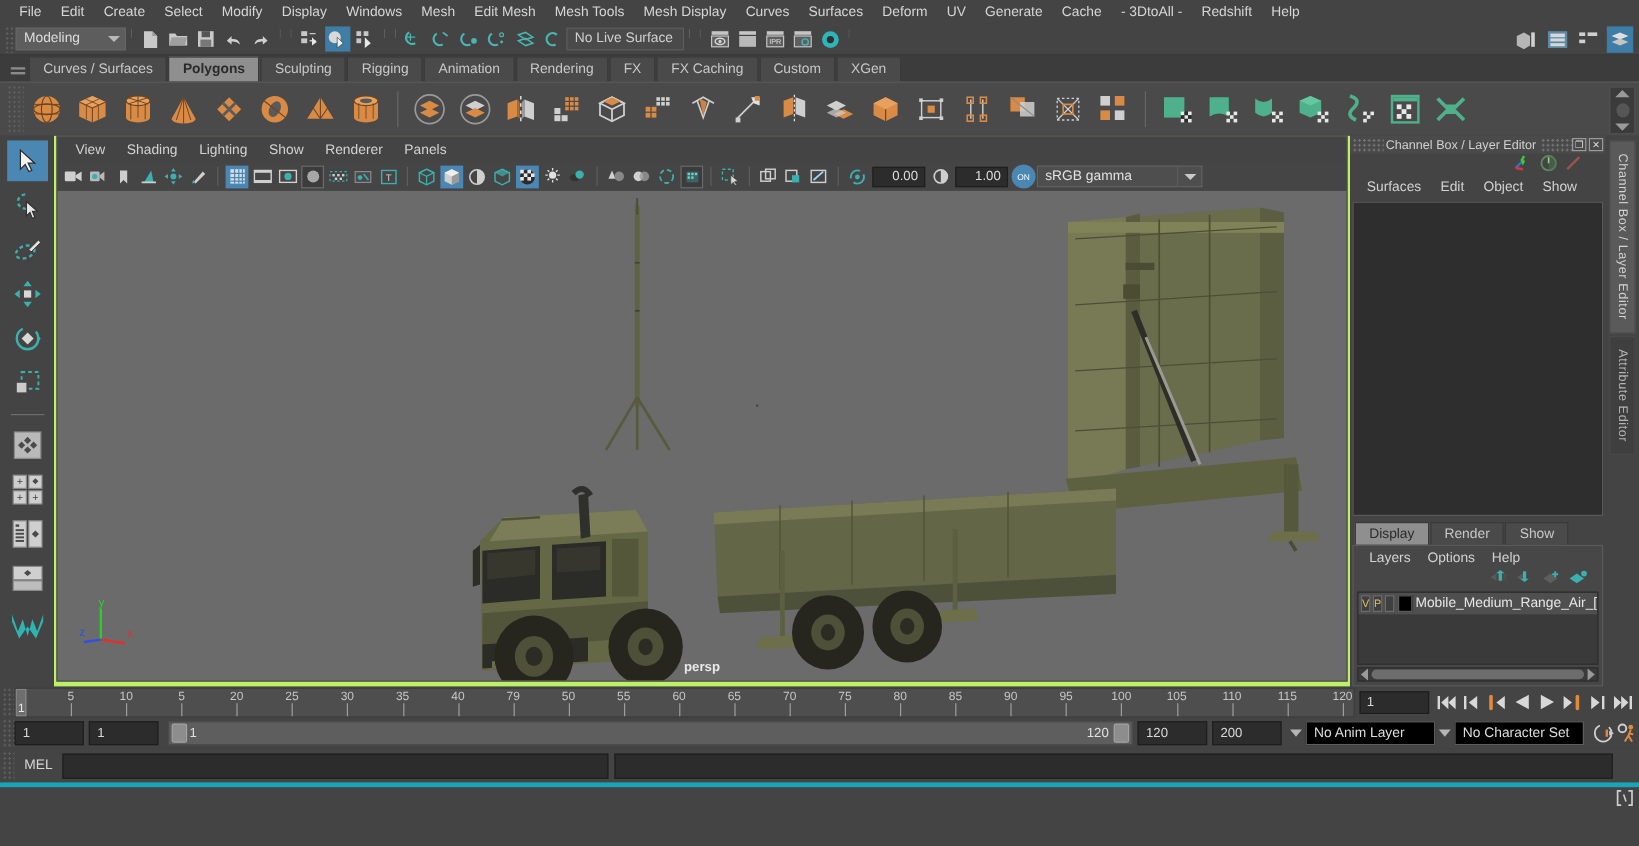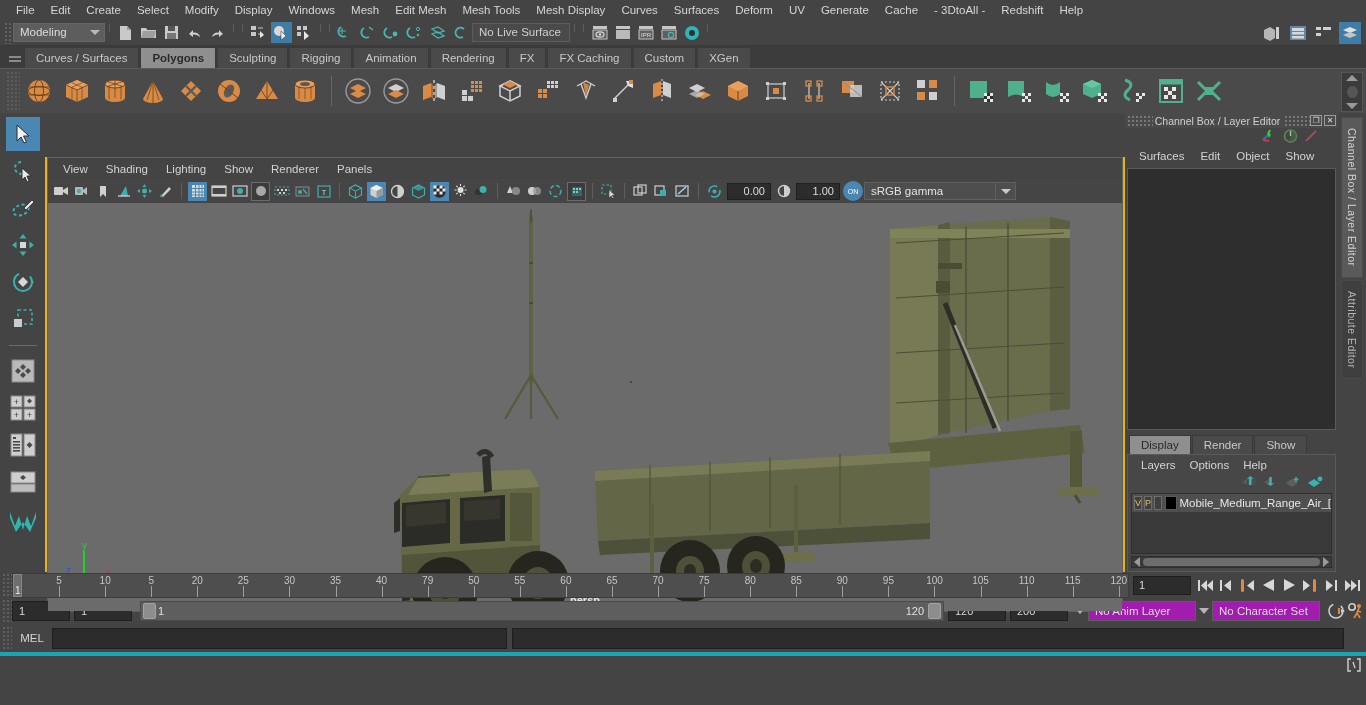--- a/index.html
+++ b/index.html
@@ -53,31 +53,31 @@
   .scrollarrows .dn{width:0;height:0;border-left:6px solid transparent;border-right:6px solid transparent;border-top:6px solid #9a9a9a;}
   .scrollarrows .ov{width:11px;height:12px;border-radius:50%;background:#565656;}
 
   
   .main { display:flex; height:459px; }
   .toolbox { width:45px; background:#444; display:flex;flex-direction:column;align-items:center; padding-top:4px;}
   .tool { width:34px;height:34px;margin-bottom:3px; display:flex;align-items:center;justify-content:center;}
   .tool.sel { background:#4b87b3; }
   .tdiv { width:28px;height:1px;background:#6d6d6d;margin:6px 0 8px; }
 
-  .viewwrap { flex:1; background:#eab308; padding:0 2px;margin-top:44px; }
+  .viewwrap { flex:1; background:#bef264; padding:0 2px; }
   .viewpanel { border:1px solid #5f5f5f; height:455px; background:#3c3c3c; }
   .panelmenu { height:21px; display:flex; align-items:center; padding-left:6px; background:#444; }
   .panelmenu .pm { padding:0 9px; font-size:11.5px; color:#d2d2d2; line-height:20px;}
   .paneltools { height:24px; background:#454545; display:flex;align-items:center;padding-left:2px; gap:0; }
   .pb { width:19px;height:19px;margin:0 1px;display:flex;align-items:center;justify-content:center;}
   .pb.on{background:#4b87b3;}
   .pb.framed{border:1px solid #6b6b6b;background:#3c3c3c;}
   .numfld{width:44px;height:17px;background:#2c2c2c;border:1px solid #1f1f1f;color:#dcdcdc;
           font-size:11px;line-height:15px;text-align:right;padding-right:5px;margin:0 2px;}
-  .gammafld{width:132px;height:18px;background:#4e4e4e;border:1px solid #606060;color:#e2e2e2;
+  .gammafld{width:118px;height:18px;background:#4e4e4e;border:1px solid #606060;color:#e2e2e2;
             font-size:11.5px;line-height:16px;padding-left:6px;}
   .gammaarrow{width:20px;height:18px;background:#4e4e4e;border:1px solid #606060;border-left:none;
               display:flex;align-items:center;justify-content:center;}
   .gammaarrow i{width:0;height:0;border-left:5px solid transparent;border-right:5px solid transparent;border-top:5px solid #c9c9c9;}
   .psep{width:1px;height:16px;background:#5e5e5e;margin:0 5px;}
 
   .viewport { position:relative; height:408px; background:#6b6b6b; overflow:hidden; }
   .persplabel { position:absolute; bottom:5px; left:0; width:100%; text-align:center;
                 font-size:11px; font-weight:bold; color:#e8e8e8; }
   .axisgiz { position:absolute; left:18px; bottom:26px; width:50px;height:46px;}
@@ -127,21 +127,21 @@
   .pbt{width:20px;height:20px;display:flex;align-items:center;justify-content:center;}
 
   .rangerow{height:26px;background:#444;display:flex;align-items:center;padding-left:2px;gap:0;}
   .rfld{width:58px;height:20px;background:#2c2c2c;border:1px solid #1e1e1e;color:#d8d8d8;font-size:11px;line-height:18px;padding-left:6px;margin-right:4px;}
   .rangebar{flex:1;height:20px;background:#5e5e5e;border:1px solid #4a4a4a;display:flex;align-items:center;justify-content:space-between;padding:0 2px;margin:0 4px;position:relative;}
   .rhandle{width:13px;height:16px;background:#8d8d8d;border:1px solid #a2a2a2;border-radius:2px;}
   .rangebar .lv{position:absolute;left:17px;font-size:11px;color:#e0e0e0;}
   .rangebar .rv{position:absolute;right:19px;font-size:11px;color:#e0e0e0;}
   .ddarrow{width:16px;height:20px;display:flex;align-items:center;justify-content:center;}
   .ddarrow i{width:0;height:0;border-left:5px solid transparent;border-right:5px solid transparent;border-top:6px solid #b5b5b5;}
-  .selfld{width:108px;height:20px;background:#a21caf;border:1px solid #5e5e5e;color:#dedede;font-size:11.5px;line-height:18px;padding-left:6px;}
+  .selfld{width:108px;height:20px;background:#000000;border:1px solid #5e5e5e;color:#dedede;font-size:11.5px;line-height:18px;padding-left:6px;}
 
   .melrow{height:28px;background:#444;display:flex;align-items:center;padding-left:2px;}
   .mellbl{width:40px;text-align:center;font-size:11.5px;color:#d4d4d4;}
   .melin{flex:0 0 455px;height:21px;background:#2c2c2c;border:1px solid #1e1e1e;}
   .melout{flex:1;height:21px;background:#2c2c2c;border:1px solid #1e1e1e;margin-left:5px;margin-right:22px;}
   .melicon{position:absolute;right:3px;bottom:31px;width:18px;height:18px;display:flex;align-items:center;justify-content:center;}
 
   .helpline{height:24px;background:#4a4a4a;display:flex;align-items:center;padding-left:2px;border-top:1px solid #3a3a3a;}
   .helpline .txt{margin-left:18px;font-size:11px;color:#d0d0d0;}
   .bottomstrip{height:4px;background:#1aa5b5;}

